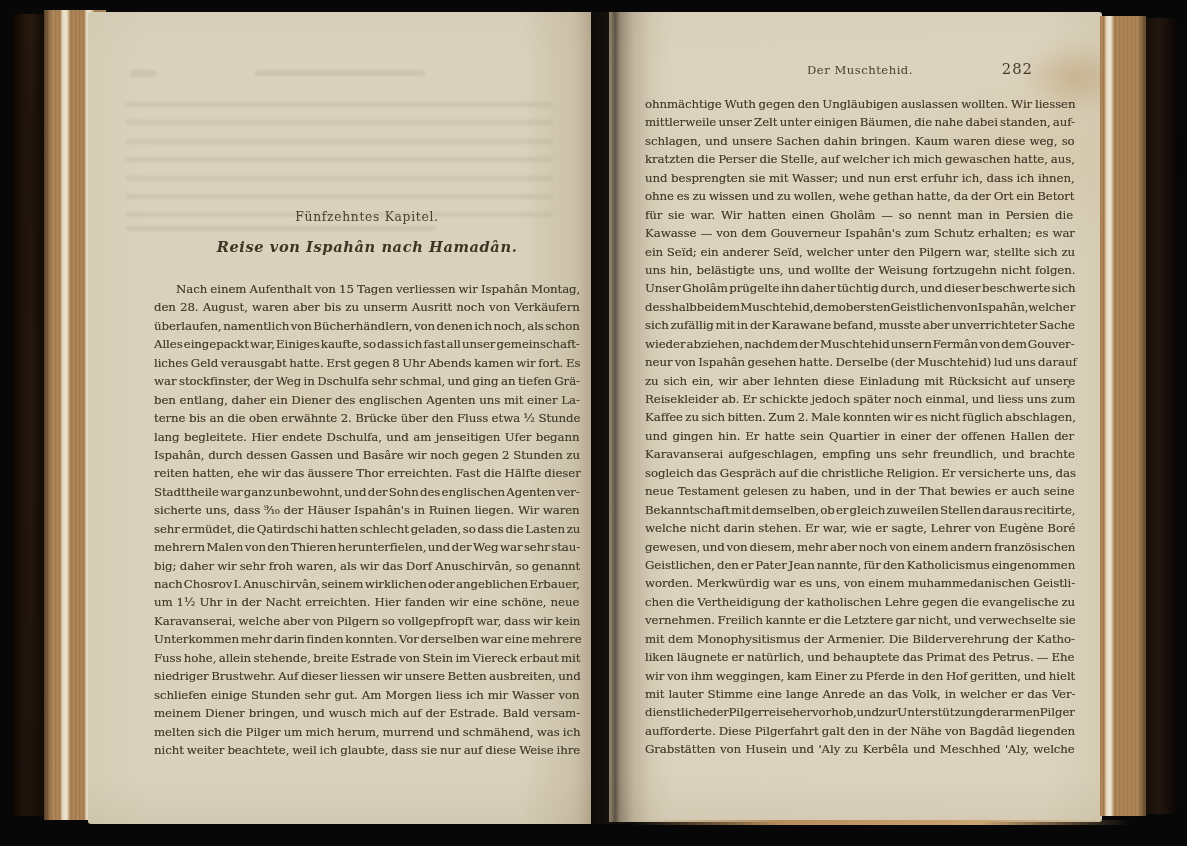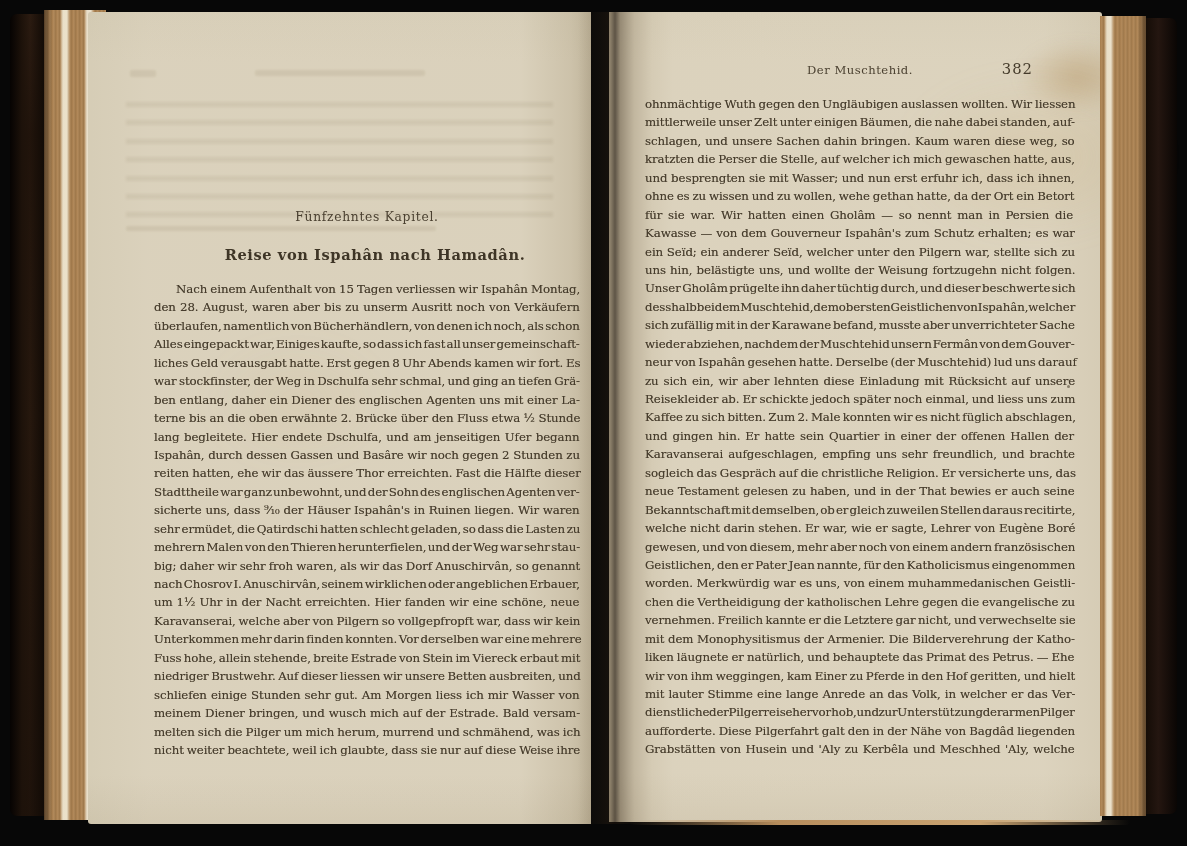--- a/index.html
+++ b/index.html
@@ -58,22 +58,22 @@
   .g-bar{position:absolute;height:6px;background:rgba(128,112,82,.17);filter:blur(1.3px);border-radius:2px;}
   .g-head{top:12px;left:50%;width:170px;margin-left:-85px;}
   .g-num{top:12px;left:6px;width:26px;height:7px;}
   .g-lines{position:absolute;left:2px;right:2px;top:44px;height:126px;filter:blur(1.4px);
     background:repeating-linear-gradient(180deg,rgba(128,112,82,.15) 0px,rgba(128,112,82,.15) 5px,rgba(128,112,82,0) 5px,rgba(128,112,82,0) 18.4px);}
   .g-last{top:168px;left:2px;width:72%;height:5px;}
 
   
   .kap{position:absolute;left:66px;width:426px;top:198px;margin:0;text-align:center;
        font-size:12.3px;font-weight:400;letter-spacing:.7px;color:#4a4030;}
-  .btitle{position:absolute;left:66px;width:426px;top:226px;margin:8px;text-align:center;
-       font-size:14.6px;font-weight:700;letter-spacing:.6px;color:#3e3526;}
+  .btitle{position:absolute;left:66px;width:426px;top:226px;margin:0;text-align:center;
+       font-size:14.6px;font-weight:700;letter-spacing:.6px;color:#3e3526;font-style:italic;}
   .runhead{position:absolute;left:36px;width:430px;top:51px;height:18px;
        font-size:11.6px;letter-spacing:.5px;text-align:center;color:#4a4030;}
   .pagenum{position:absolute;right:42px;top:-3px;font-size:14.8px;letter-spacing:1px;color:#443a2a;}
   .text{position:absolute;font-size:11.8px;letter-spacing:-.1px;color:#463c2c;
         text-shadow:0 0 .5px rgba(70,60,44,.55);}
   .text .line{white-space:nowrap;height:18.45px;line-height:18.45px;overflow:visible;}
   .text-l{left:66px;top:268px;width:426px;}
   .text-l .line:first-child{text-indent:22px;}
   .text-r{left:36px;top:83px;width:430px;}
 </style>
@@ -124,21 +124,21 @@
         <div class="line" style="word-spacing: -0.67px;"><span>nicht weiter beachtete, weil ich glaubte, dass sie nur auf diese Weise ihre</span></div>
       </div>
   </div>
 
   <div class="page page-r">
     <div class="stain st1"></div>
     <div class="stain st2"></div>
     <div class="speck" style="left:458px;top:373px;"></div>
     <div class="runhead">
       <span class="rh-text">Der Muschtehid.</span>
-      <span class="pagenum">382</span>
+      <span class="pagenum">282</span>
     </div>
     <div class="text text-r">
         <div class="line" style="word-spacing: -0.78px;"><span>ohnmächtige Wuth gegen den Ungläubigen auslassen wollten.  Wir liessen</span></div>
         <div class="line" style="word-spacing: -1.4px;"><span>mittlerweile unser Zelt unter einigen Bäumen, die nahe dabei standen, auf-</span></div>
         <div class="line" style="word-spacing: 0.55px;"><span>schlagen, und unsere Sachen dahin bringen.  Kaum waren diese weg, so</span></div>
         <div class="line" style="word-spacing: -0.64px;"><span>kratzten die Perser die Stelle, auf welcher ich mich gewaschen hatte, aus,</span></div>
         <div class="line" style="word-spacing: 0px;"><span>und besprengten sie mit Wasser; und nun erst erfuhr ich, dass ich ihnen,</span></div>
         <div class="line" style="word-spacing: -0.79px;"><span>ohne es zu wissen und zu wollen, wehe gethan hatte, da der Ort ein Betort</span></div>
         <div class="line" style="word-spacing: 2.14px;"><span>für sie war.  Wir hatten einen Gholâm — so nennt man in Persien die</span></div>
         <div class="line" style="word-spacing: 0.4px;"><span>Kawasse — von dem Gouverneur Ispahân's zum Schutz erhalten; es war</span></div>

